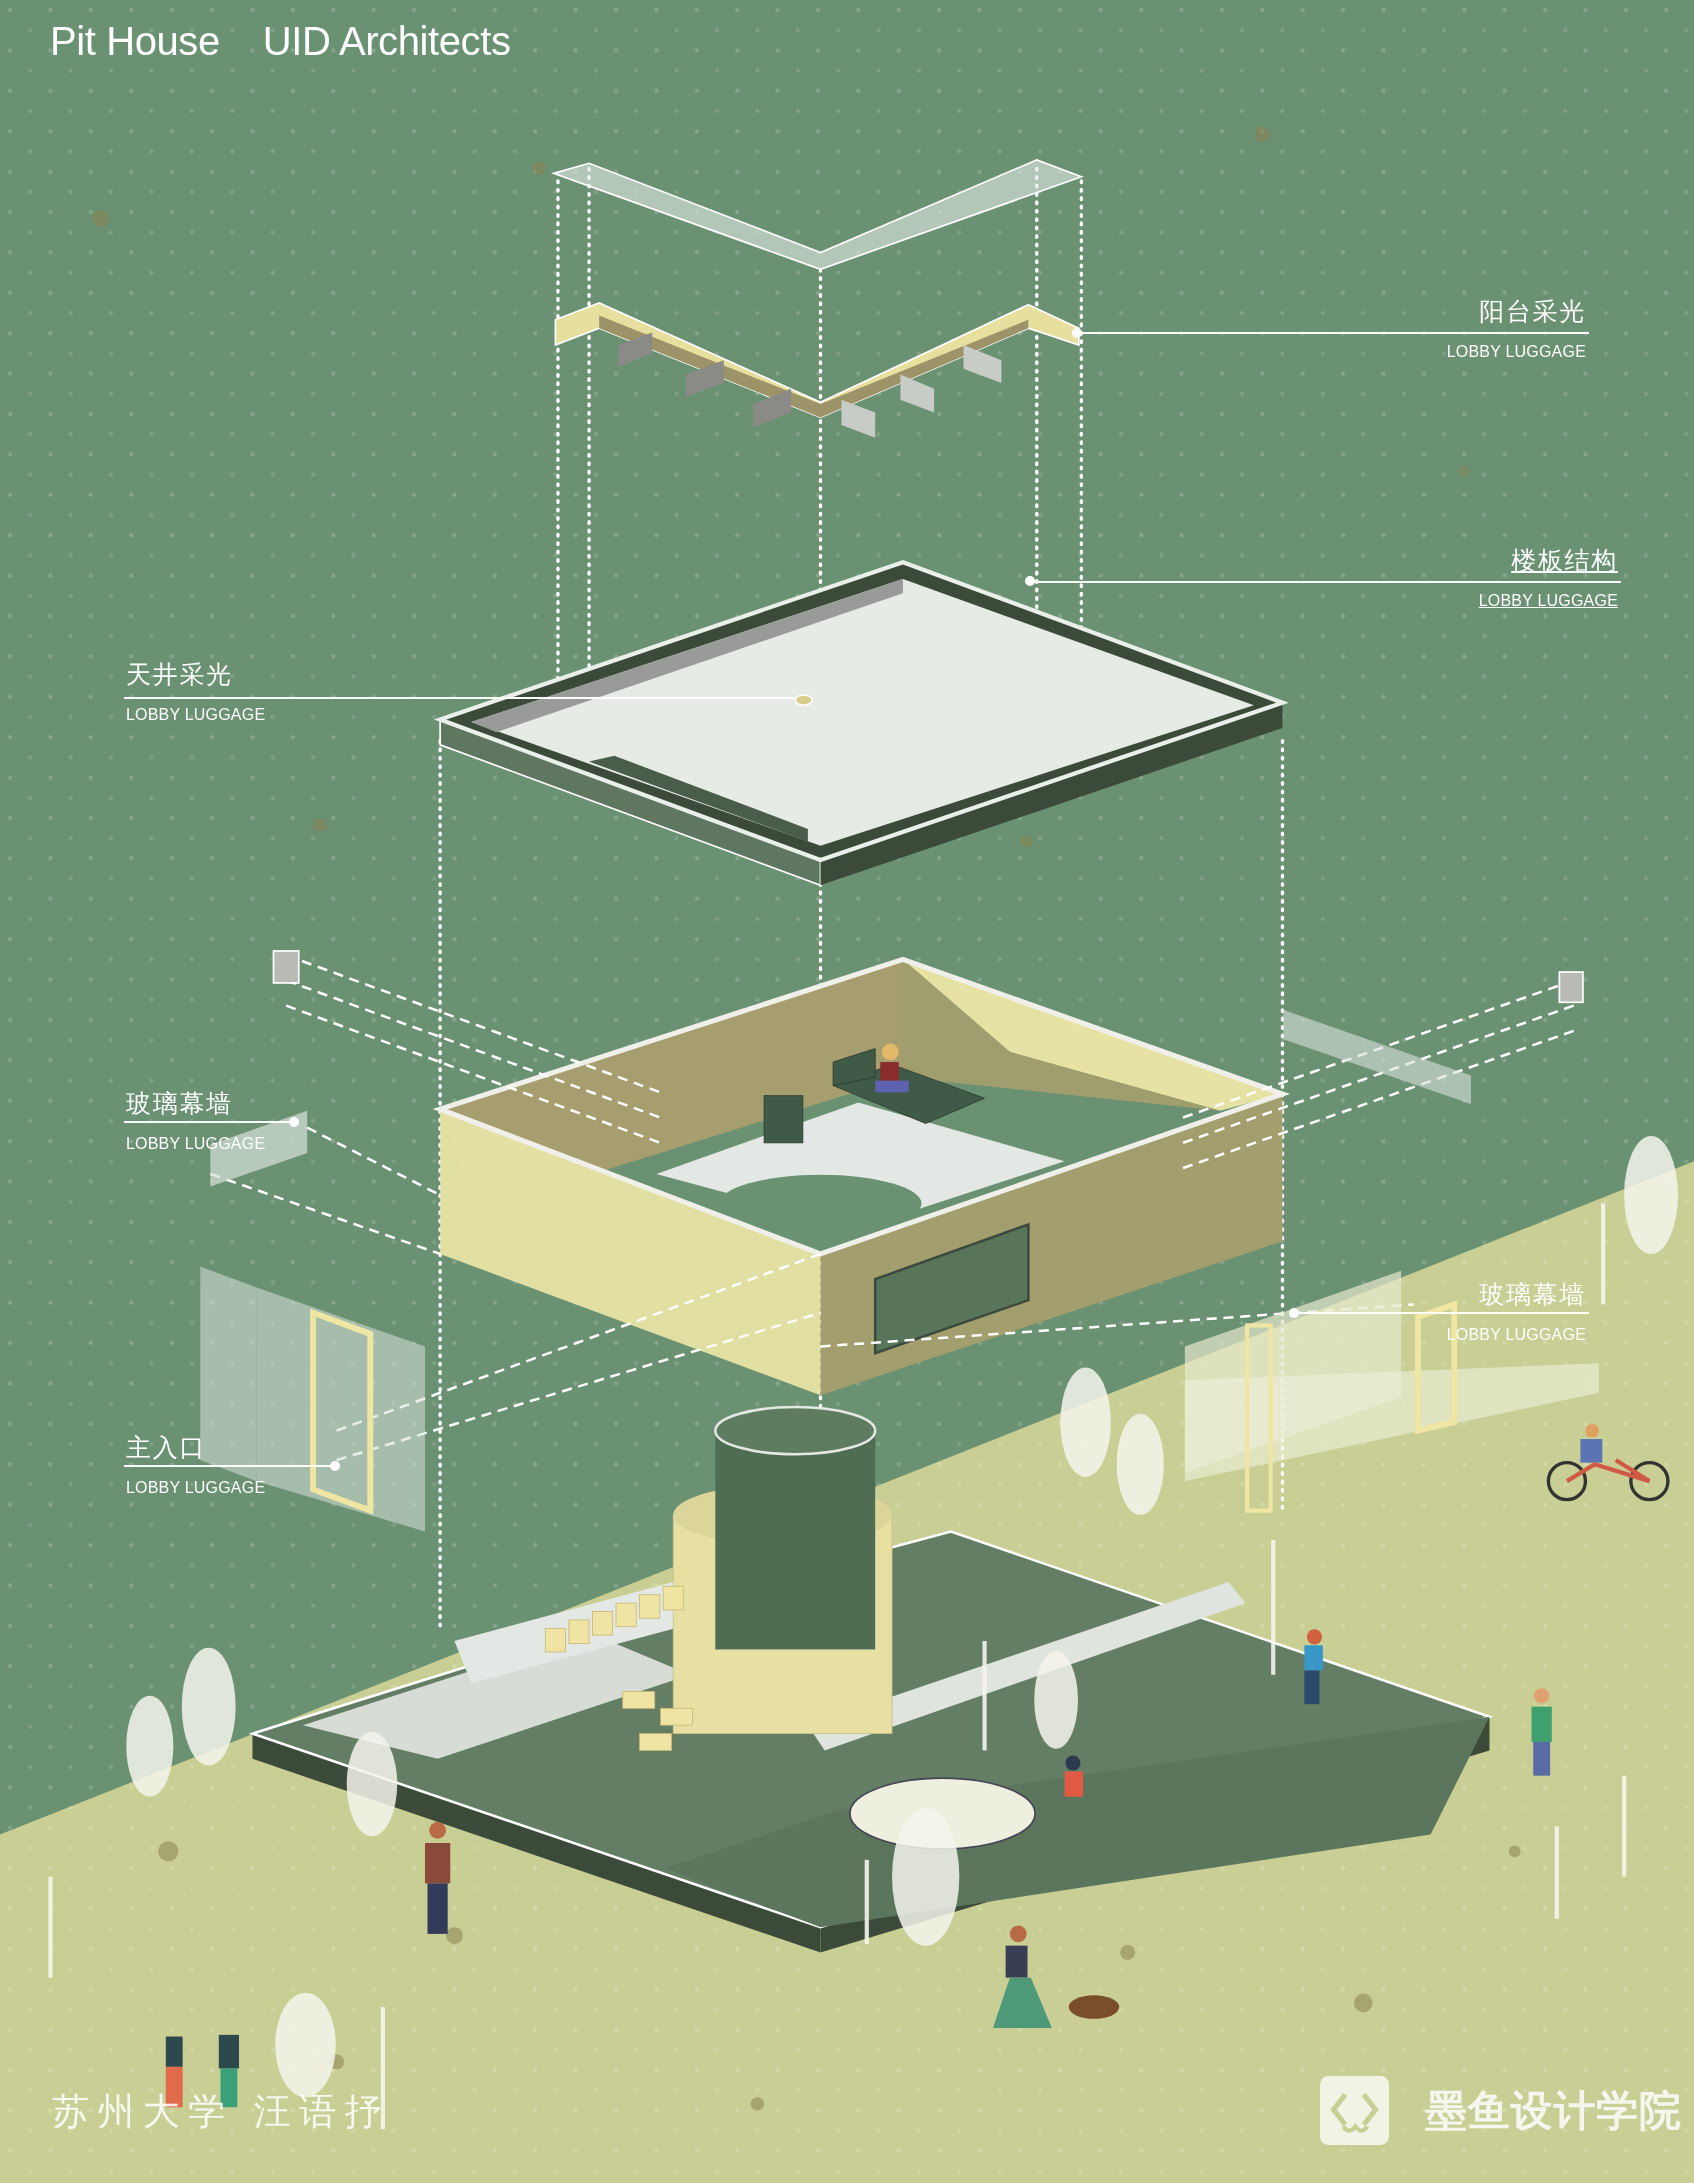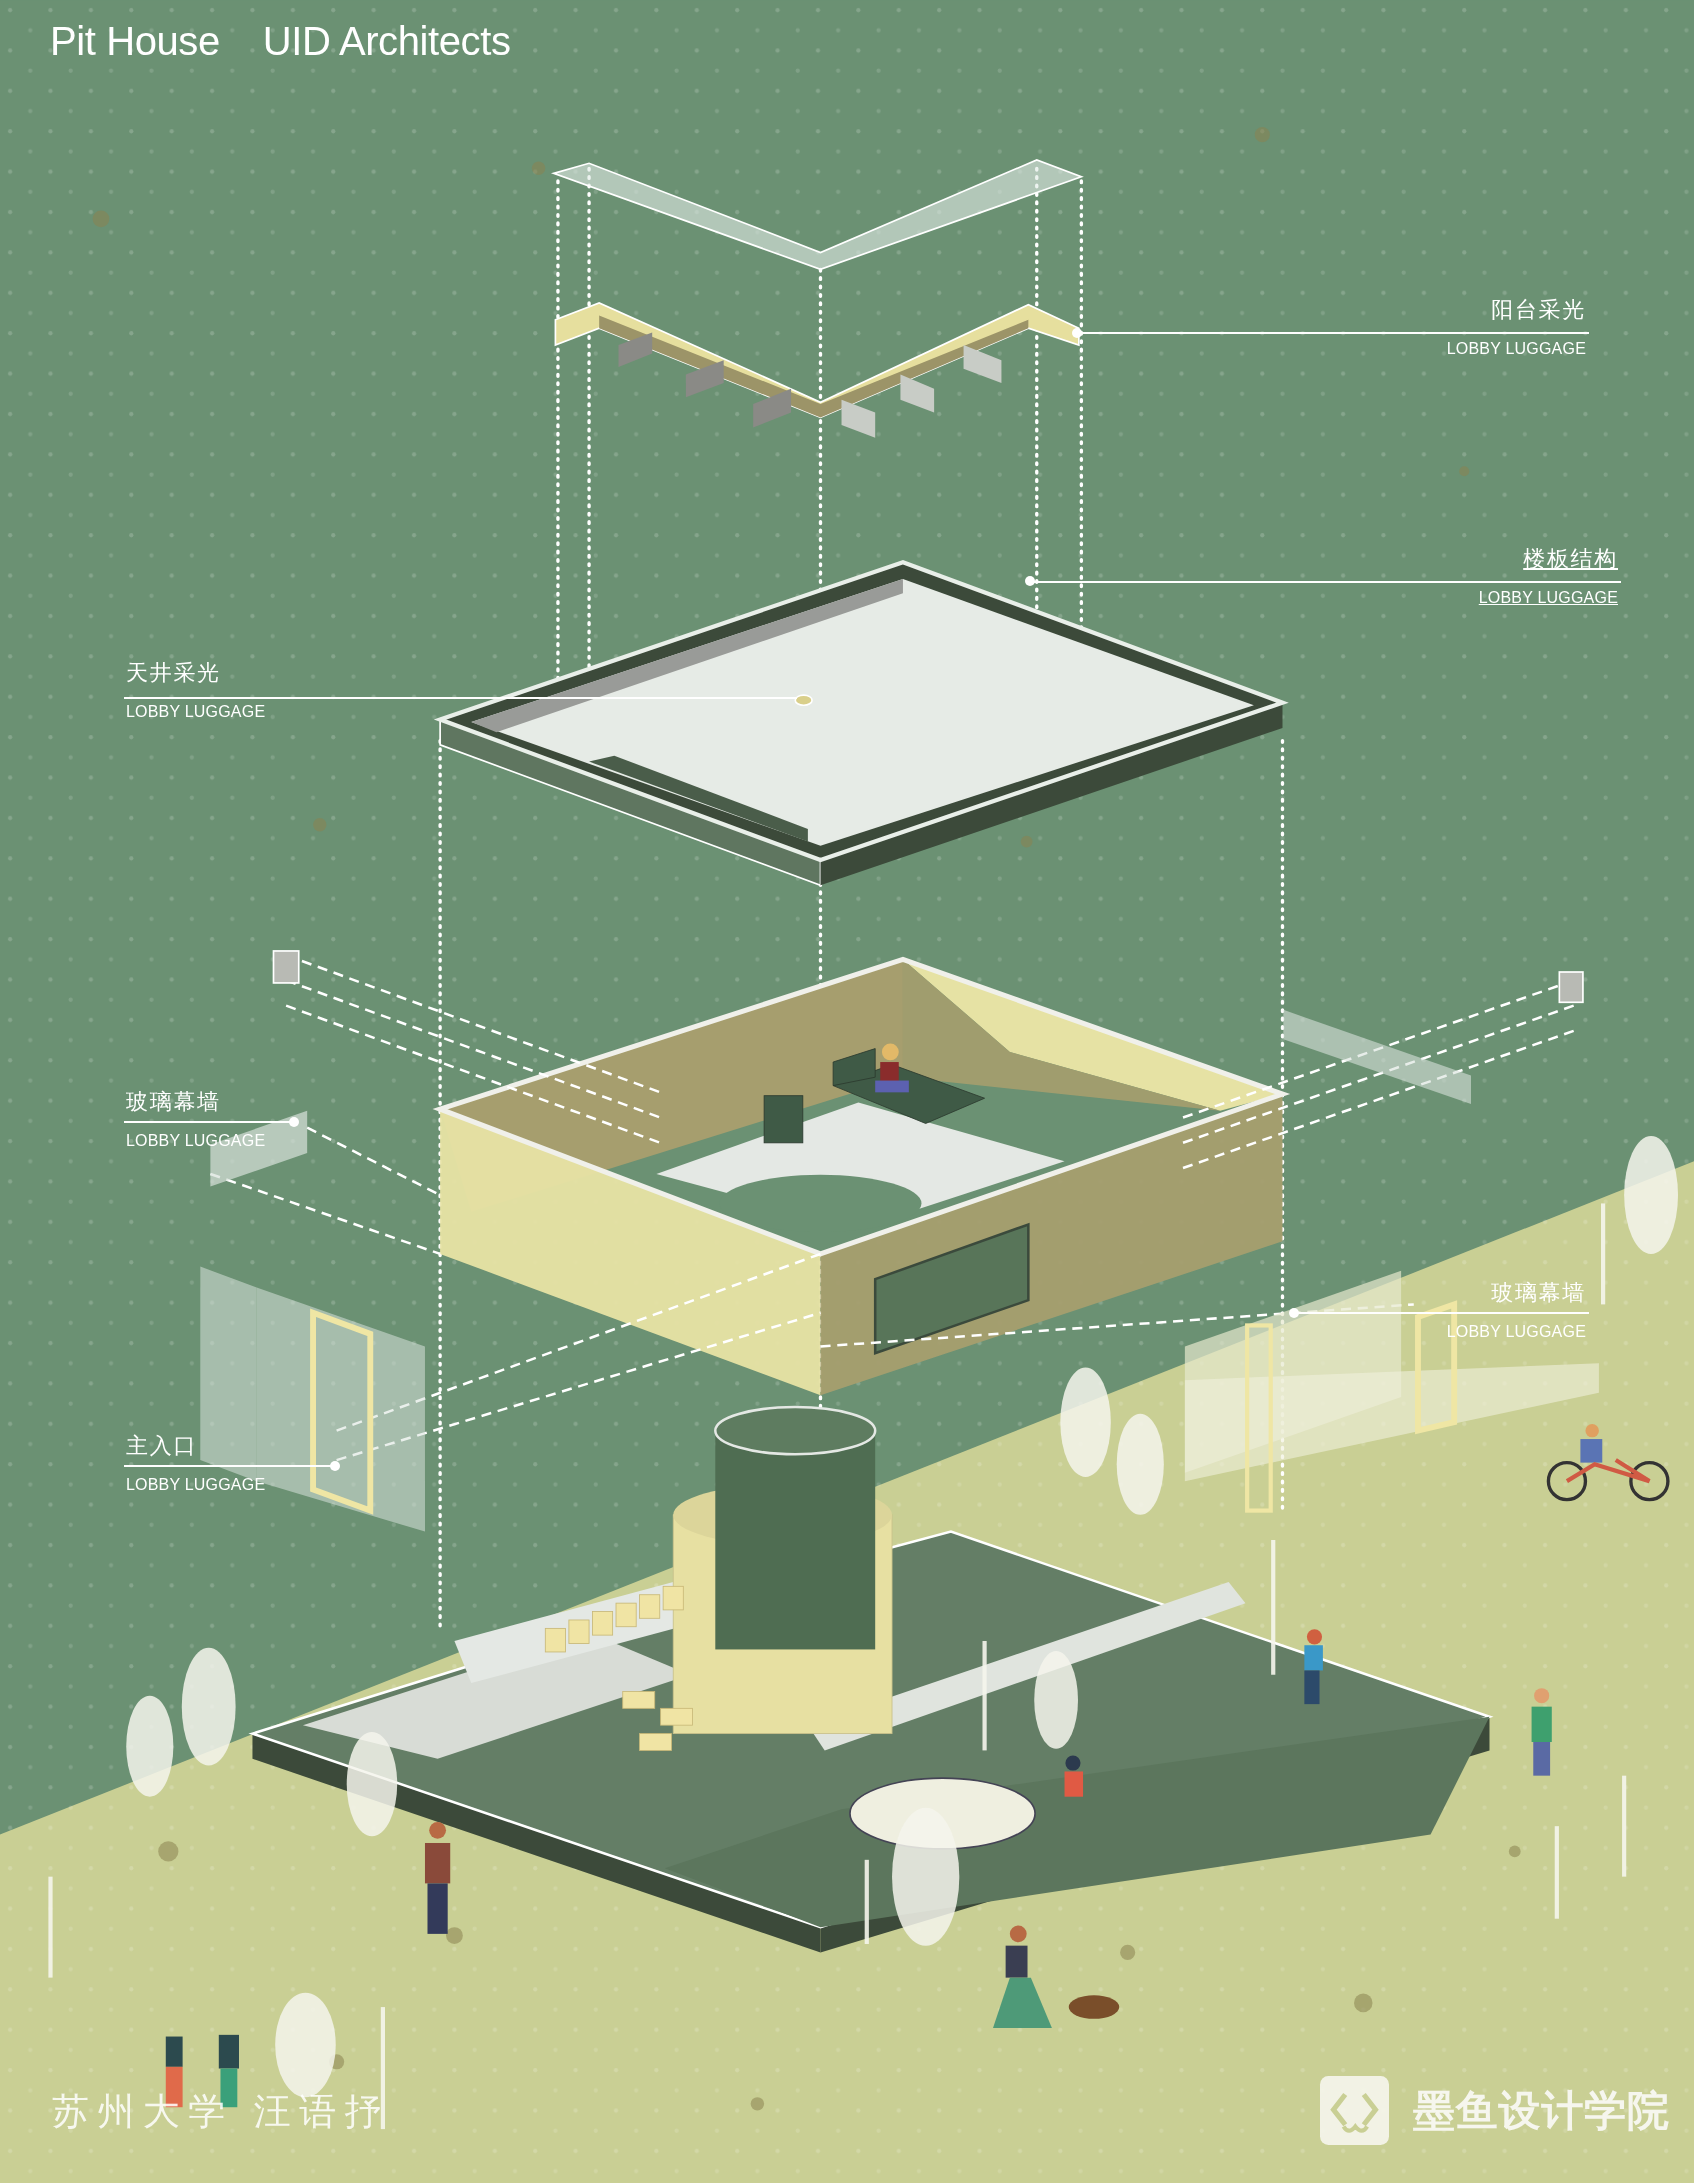--- a/index.html
+++ b/index.html
@@ -2,27 +2,27 @@
 <html style="font-size:13.5px"><head>
 <meta charset="utf-8">
 <style>
   html,body{margin:0;padding:0;}
   body{width:1694px;height:2183px;overflow:hidden;background:#6b9173;font-family:"Liberation Sans","DejaVu Sans",sans-serif;}
   #canvas{position:relative;width:1694px;height:2183px;overflow:hidden;}
   svg.bg{position:absolute;left:0;top:0;}
   .title{position:absolute;left:50px;top:18.5px;color:#fff;font-size:40px;letter-spacing:-0.4px;white-space:pre;}
   .subtitle{position:absolute;left:50px;top:88px;color:#fff;font-size:25px;letter-spacing:-0.3px;}
   .callout{position:absolute;color:#fff;}
-  .callout .cn{font-family:"DejaVu Sans",sans-serif;font-size:22px;letter-spacing:1.7px;}
+  .callout .cn{font-family:"DejaVu Sans",sans-serif;font-size:25px;letter-spacing:1.7px;}
   .callout .en{font-size:16px;letter-spacing:0.2px;margin-top:15px;}
   .callout .rule{position:absolute;height:1.7px;background:#fff;}
   .callout .dot{position:absolute;width:10px;height:10px;border-radius:50%;background:#fff;}
   .callout.right{text-align:right;}
   .watermark{position:absolute;left:52px;top:2087px;color:rgba(255,255,255,0.85);font-family:"DejaVu Sans",sans-serif;font-size:37px;font-weight:400;letter-spacing:8.4px;}
-  .logo{position:absolute;left:1320px;top:2076px;display:flex;align-items:center;gap:24px;}
+  .logo{position:absolute;left:1320px;top:2076px;display:flex;align-items:center;gap:36px;}
   .logo .mark{width:69px;height:69px;border-radius:8.4px;background:rgba(245,245,235,0.92);}
   .logo .txt{color:#f6f6ee;font-family:"DejaVu Sans",sans-serif;font-size:42px;font-weight:bold;letter-spacing:0.8px;}
 </style>
 </head>
 <body>
 
 <div id="canvas">
 
 <svg class="bg" width="1694" height="2183" viewBox="0 0 2013 2594">
   <defs>

